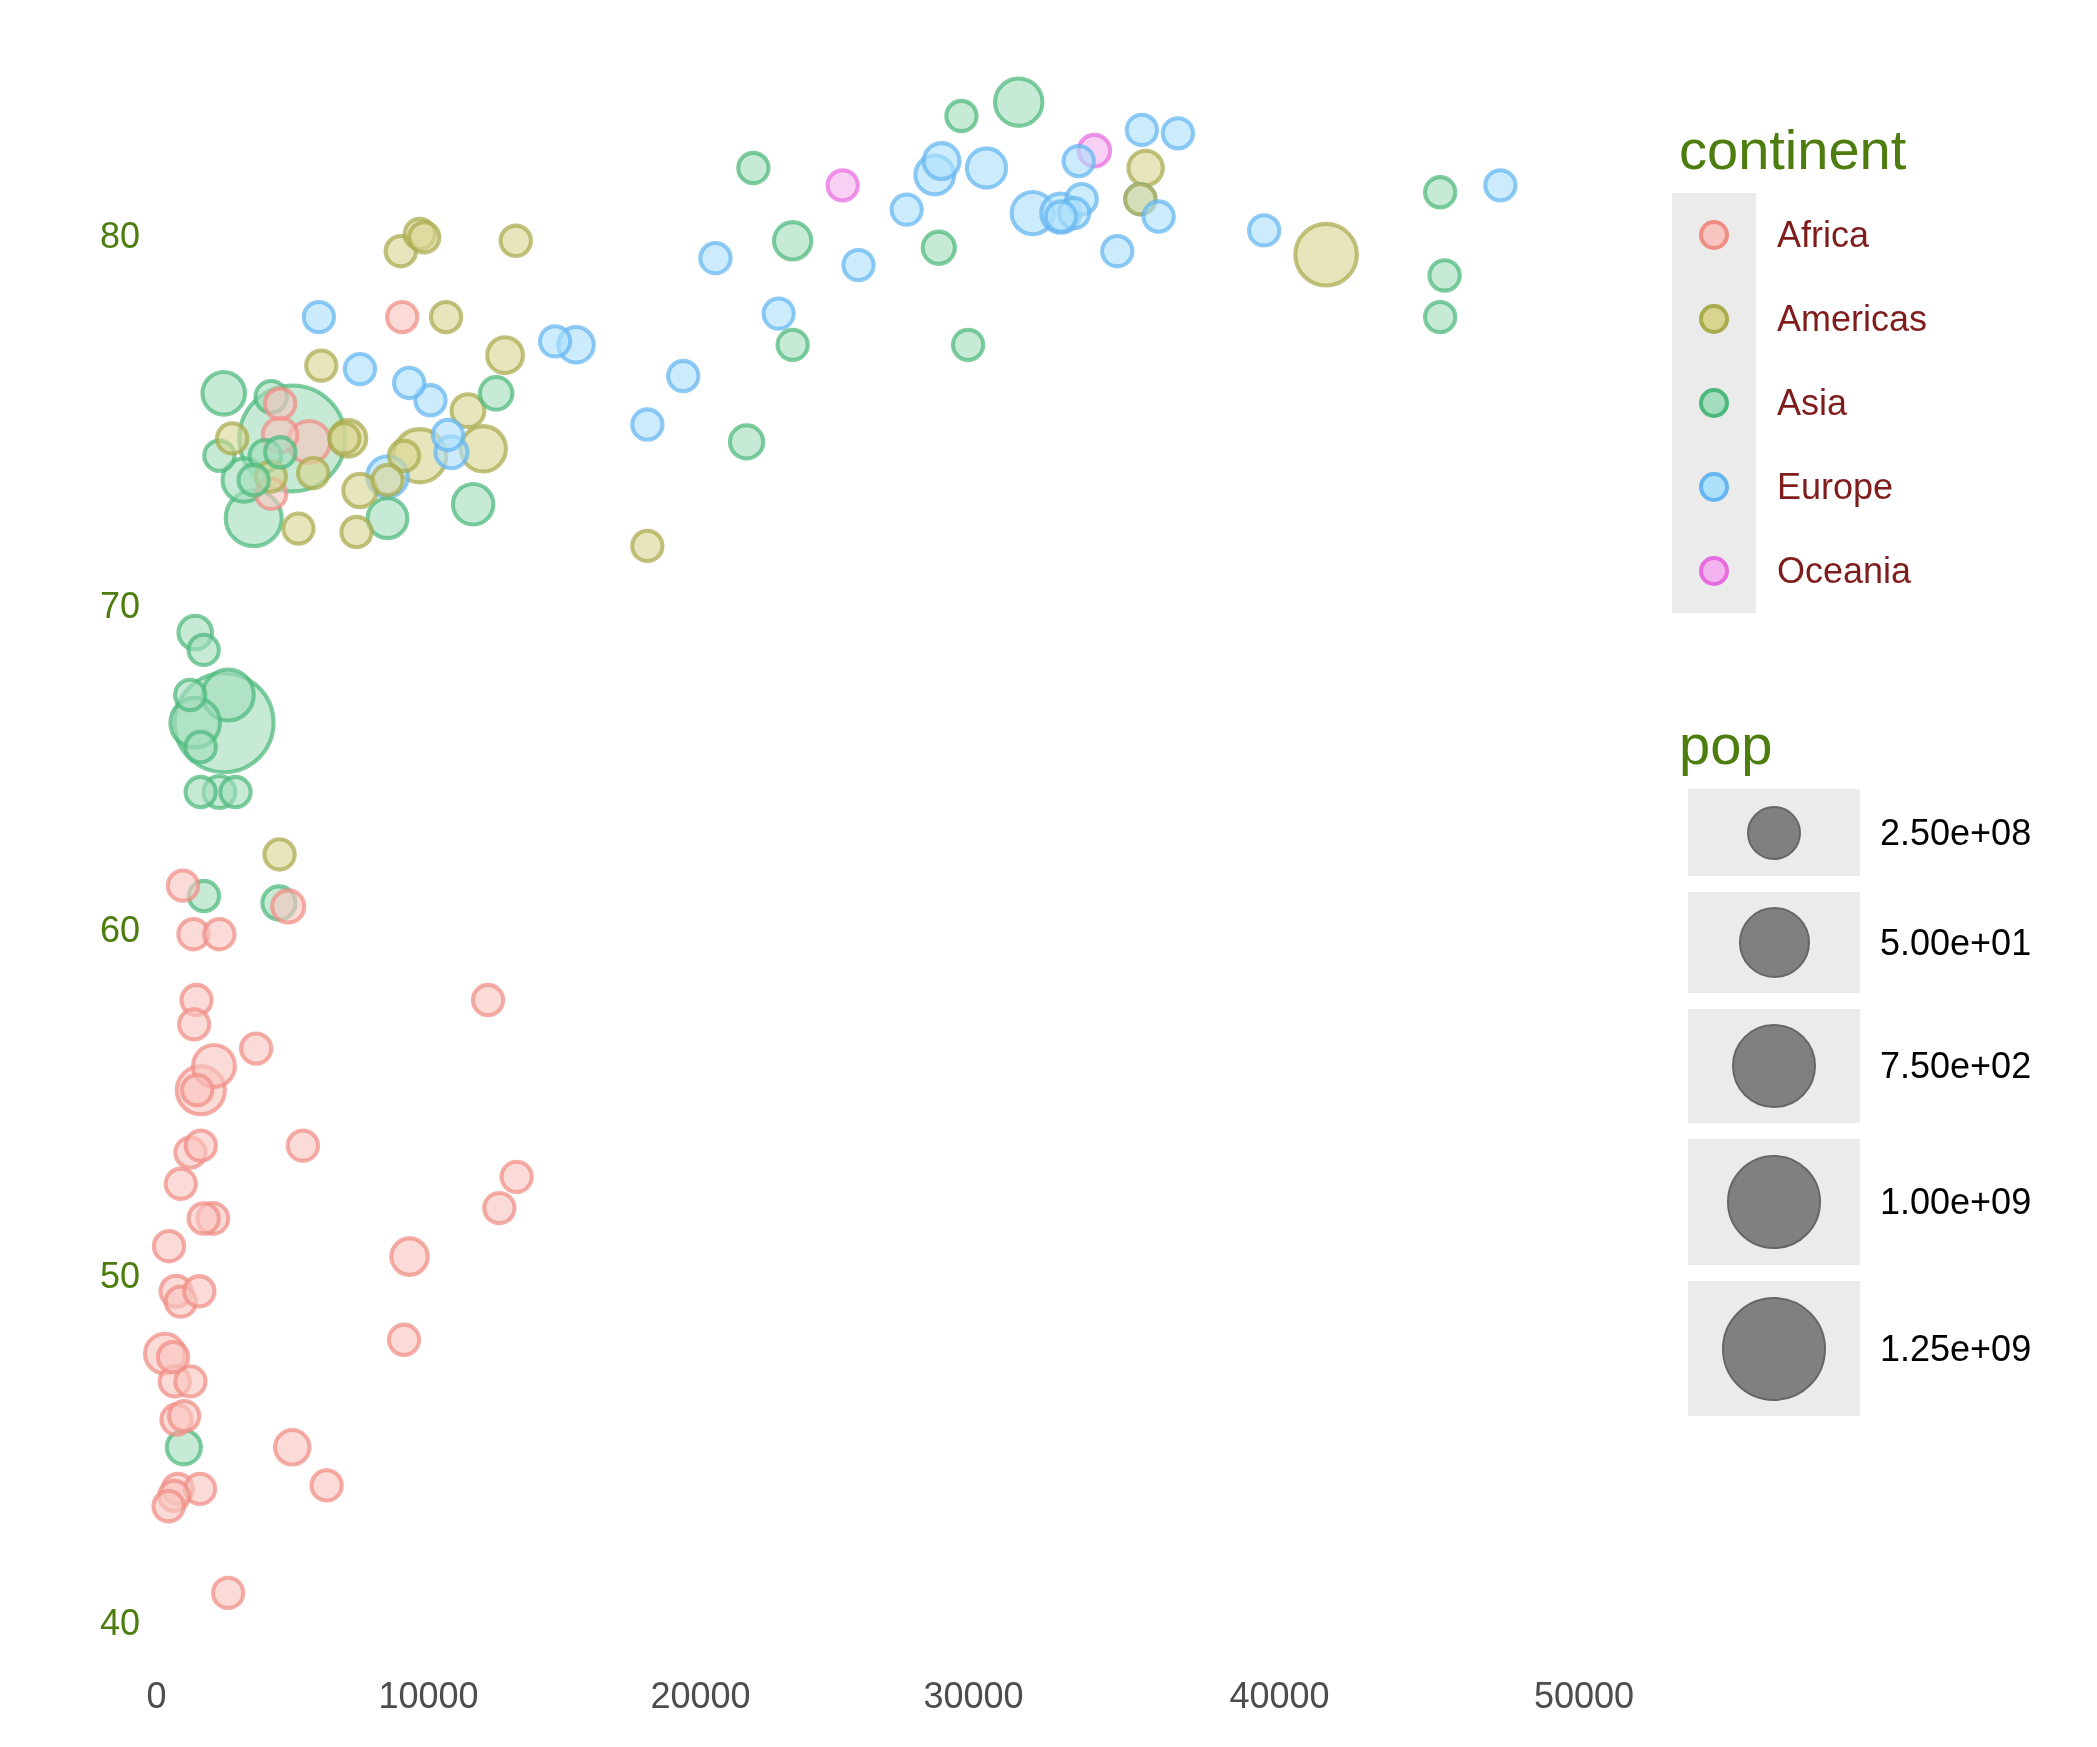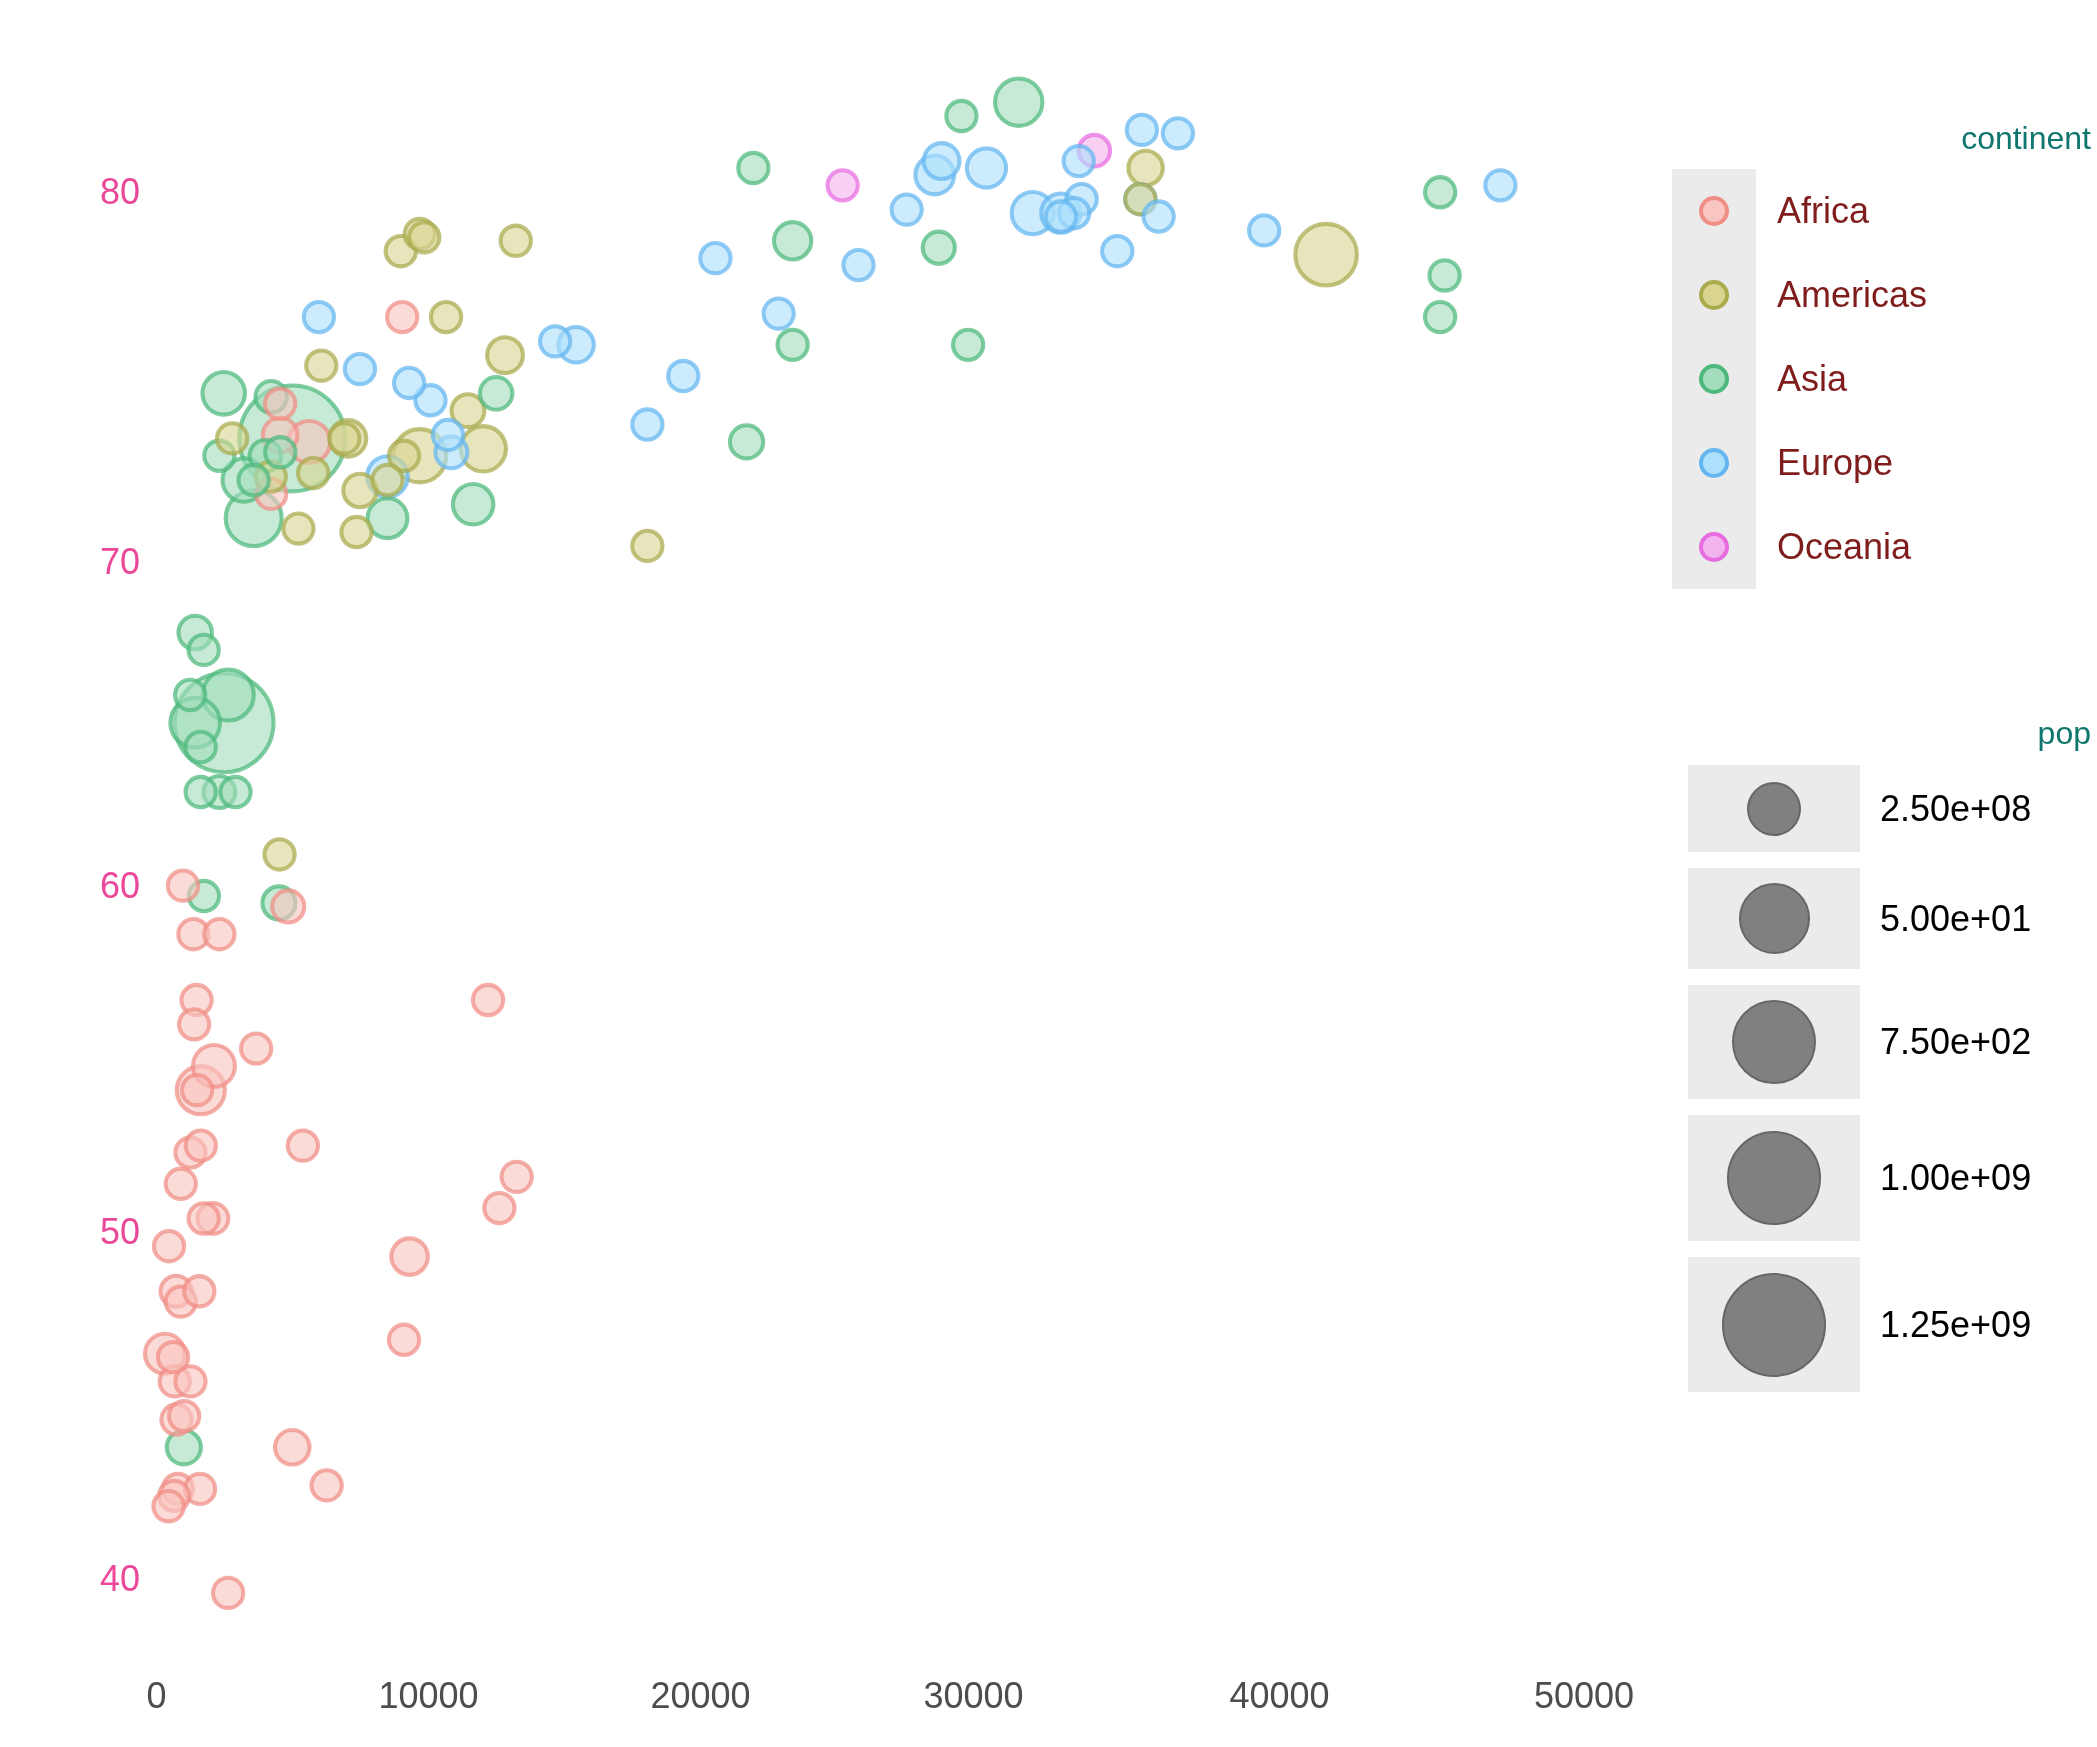--- a/index.html
+++ b/index.html
@@ -5,32 +5,32 @@
   html,body{margin:0;padding:0;background:#ffffff;}
   body{width:2097px;height:1748px;font-family:"Liberation Sans",sans-serif;-webkit-font-smoothing:antialiased;}
   #root{position:relative;width:2097px;height:1748px;overflow:hidden;background:#ffffff;}
 
   
   #plot-region{position:absolute;left:0;top:0;width:1649px;height:1748px;}
   #bubble-svg{position:absolute;left:0;top:0;width:1649px;height:1748px;overflow:visible;}
 
   
   .ytick{position:absolute;right:0;width:117px;text-align:right;
-         font-size:36px;color:#ec4899;line-height:1;transform:translateY(-50%);
-         font-family:"Liberation Sans",sans-serif;}
+         font-size:36px;color:#4d7c0f;line-height:1;transform:translateY(-50%);
+         font-family:"Liberation Sans",sans-serif;margin-top:44px;}
   #y-axis{position:absolute;left:0;top:0;width:140px;height:1748px;}
   #x-axis{position:absolute;left:0;top:1678px;width:1649px;height:64px;}
   .xtick{position:absolute;top:0;width:233px;text-align:center;
          font-size:36px;color:#4d4d4d;line-height:1;transform:translateX(-117px);
          font-family:"Liberation Sans",sans-serif;}
 
   
   #legends{position:absolute;left:1649px;top:0;width:449px;height:1748px;}
-  .legend-title{font-size:32px;color:#0f766e;line-height:1;
-                font-family:"Liberation Sans",sans-serif;font-weight:400;text-align:right;}
+  .legend-title{font-size:56px;color:#4d7c0f;line-height:1;
+                font-family:"Liberation Sans",sans-serif;font-weight:400;}
 
   #legend-continent{position:absolute;left:23px;top:122px;width:419px;}
   #legend-continent .legend-title{margin:0 0 15px 7px;}
   .lg-row{display:flex;align-items:center;height:84px;margin:0;}
   .lg-key{width:84px;height:84px;background:#ebebeb;display:flex;align-items:center;justify-content:center;flex:0 0 84px;}
   .lg-dot{border-radius:50%;box-sizing:border-box;}
   .lg-label{font-size:36px;color:#7f1d1d;margin-left:21px;line-height:1;
             font-family:"Liberation Sans",sans-serif;white-space:nowrap;}
 
   #legend-pop{position:absolute;left:23px;top:717px;width:419px;}

